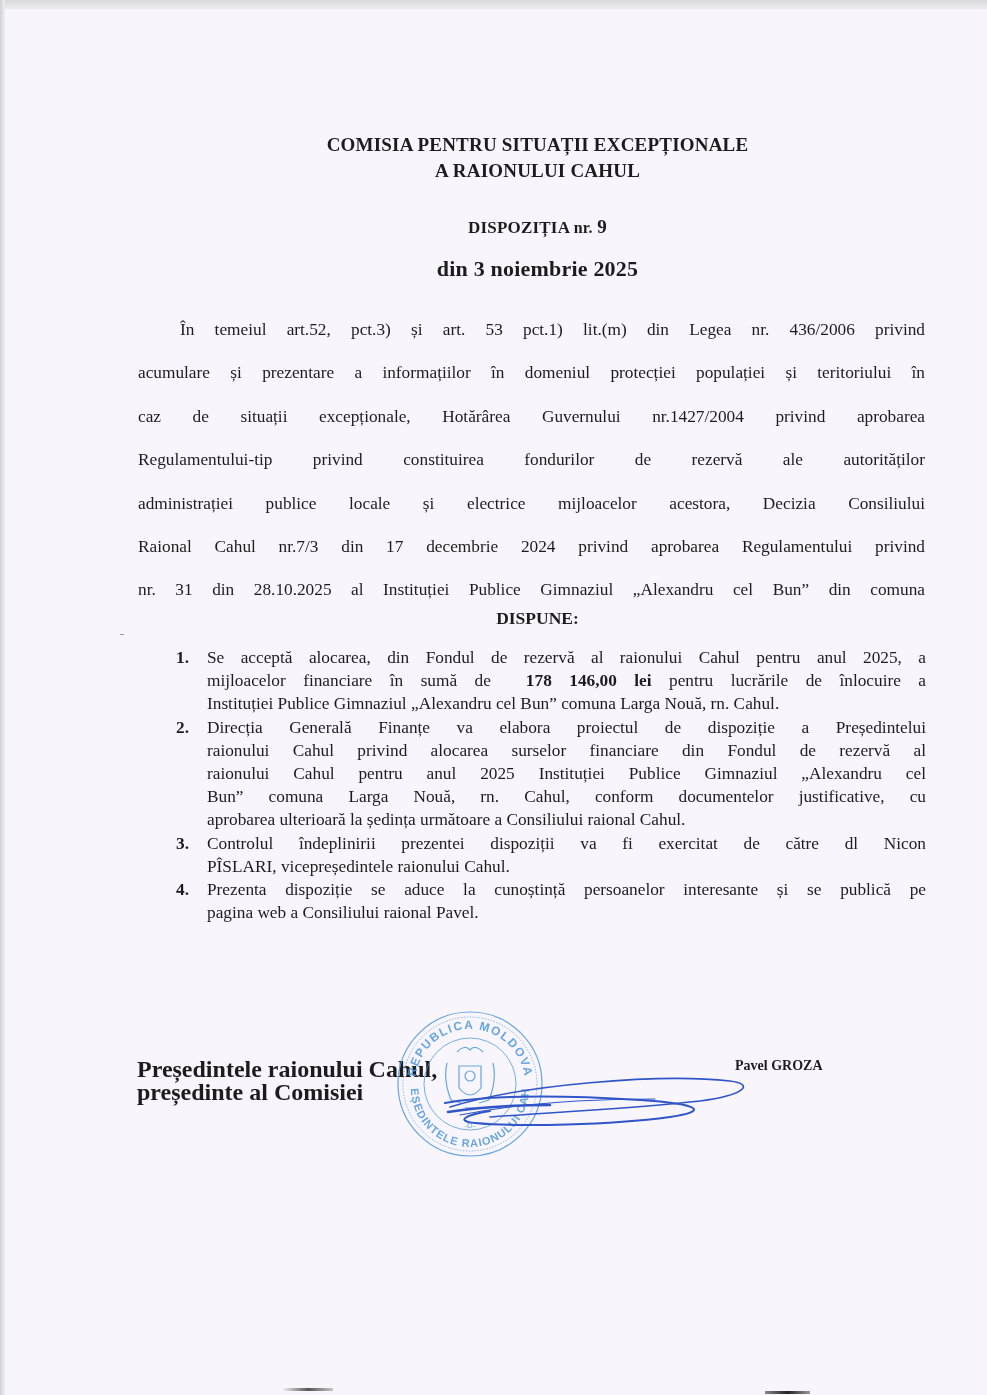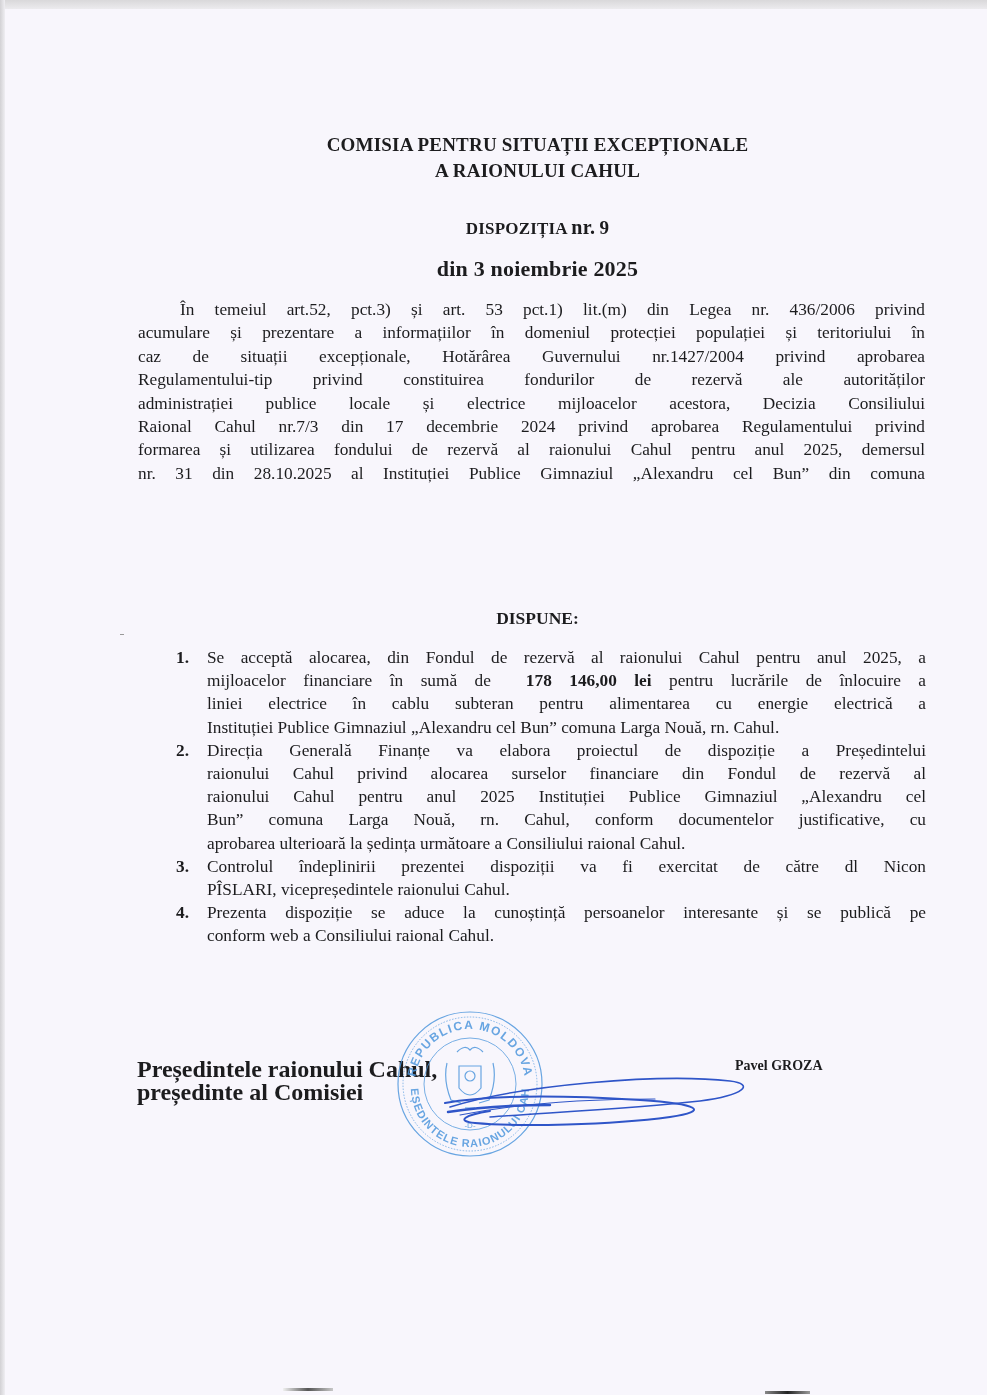--- a/index.html
+++ b/index.html
@@ -12,29 +12,29 @@
     .scan-top { position: absolute; left: 0; top: 0; width: 987px; height: 9px; background: linear-gradient(#d9d8da, #ecebee); }
     .scan-left { position: absolute; left: 0; top: 0; width: 5px; height: 1395px; background: linear-gradient(90deg, #d2d1d4, #efeef2); }
     .page { position: absolute; left: 0; top: 0; width: 987px; height: 1121px; }
     .heading {
       position: absolute; left: 0; width: 1075px; text-align: center;
       font-weight: bold; font-size: 19px; letter-spacing: 0.2px;
     }
     .h1 { top: 134px; }
     .h2 { top: 160px; }
     .disp { top: 216px; font-size: 17px; }
-    .disp .nr { font-size: 20px; }
+    .disp .nr { font-size: 16px; }
     .disp .num { font-size: 19px; }
     .date { top: 256px; font-size: 22px; }
     .preamble {
       position: absolute; left: 138px; top: 298px; width: 787px;
       font-size: 17.3px; line-height: 23.4px; text-align: justify;
       text-indent: 42px;
     }
-    .preamble .ln { display: block; text-align: justify; text-align-last: justify; text-indent: 0; }
+    .preamble .ln { display: block; text-align: justify; text-align-last: justify; text-indent: 0; margin-top: 20px; }
     .preamble .ln.first { padding-left: 42px; }
     .preamble .ln.last { text-align-last: left; }
     .dispune {
       position: absolute; left: 0; width: 1075px; top: 608px; text-align: center;
       font-weight: bold; font-size: 17.5px;
     }
     .items { position: absolute; left: 176px; top: 646px; width: 750px; }
     .item { position: relative; padding-left: 31px; font-size: 17.3px; line-height: 23.2px; margin-bottom: 0; }
     .item .num { position: absolute; left: 0; top: 0; font-weight: bold; }
     .item .ln { display: block; text-align: justify; text-align-last: justify; }
@@ -69,53 +69,51 @@
   </div>
   <div class="heading date">din 3 noiembrie 2025</div>
 
   <div class="preamble">
     <span class="ln first">În temeiul art.52, pct.3) și art. 53 pct.1) lit.(m) din Legea nr. 436/2006 privind</span>
     <span class="ln">acumulare și prezentare a informațiilor în domeniul protecției populației și teritoriului în</span>
     <span class="ln">caz de situații excepționale, Hotărârea Guvernului nr.1427/2004 privind aprobarea</span>
     <span class="ln">Regulamentului-tip privind constituirea fondurilor de rezervă ale autorităților</span>
     <span class="ln">administrației publice locale și electrice mijloacelor acestora, Decizia Consiliului</span>
     <span class="ln">Raional Cahul nr.7/3 din 17 decembrie 2024 privind aprobarea Regulamentului privind</span>
-    <span class="ln">formarea și utilizarea fondului de rezervă al raionului Cahul pentru anul 2025, demersul</span>
     <span class="ln">nr. 31 din 28.10.2025 al Instituției Publice Gimnaziul „Alexandru cel Bun” din comuna</span>
   </div>
 
   <div class="stray-dot"></div>
 
   <div class="dispune">DISPUNE:</div>
 
   <div class="items">
     <div class="item">
       <span class="num">1.</span>
       <span class="ln">Se acceptă alocarea, din Fondul de rezervă al raionului Cahul pentru anul 2025, a</span>
       <span class="ln"><span>mijloacelor financiare în sumă de</span>&nbsp; <span class="amount">178 146,00 lei</span> <span>pentru lucrările de înlocuire a</span></span>
-      <span class="ln">liniei electrice în cablu subteran  pentru alimentarea cu energie electrică  a</span>
       <span class="ln last">Instituției Publice Gimnaziul „Alexandru cel Bun” comuna Larga Nouă, rn. Cahul.</span>
     </div>
     <div class="item">
       <span class="num">2.</span>
       <span class="ln">Direcția Generală Finanțe va elabora proiectul de dispoziție a Președintelui</span>
       <span class="ln">raionului Cahul privind alocarea surselor financiare din Fondul de rezervă al</span>
       <span class="ln">raionului Cahul pentru anul 2025 Instituției Publice Gimnaziul „Alexandru cel</span>
       <span class="ln">Bun” comuna Larga Nouă, rn. Cahul, conform documentelor justificative, cu</span>
       <span class="ln last">aprobarea ulterioară la ședința următoare a Consiliului raional Cahul.</span>
     </div>
     <div class="item">
       <span class="num">3.</span>
       <span class="ln">Controlul îndeplinirii prezentei dispoziții va fi exercitat de către dl Nicon</span>
       <span class="ln last">PÎSLARI, vicepreședintele raionului Cahul.</span>
     </div>
     <div class="item">
       <span class="num">4.</span>
       <span class="ln">Prezenta dispoziție se aduce la cunoștință persoanelor interesante și se publică pe</span>
-      <span class="ln last">conform web a Consiliului raional Cahul.</span>
+      <span class="ln last">pagina web a Consiliului raional Pavel.</span>
     </div>
   </div>
 
   <div class="sig-left">
     <div>Președintele raionului Cahul,</div>
     <div>președinte al  Comisiei</div>
   </div>
   <div class="sig-right">Pavel GROZA</div>
 
   <svg class="stamp" viewBox="0 0 150 152">

